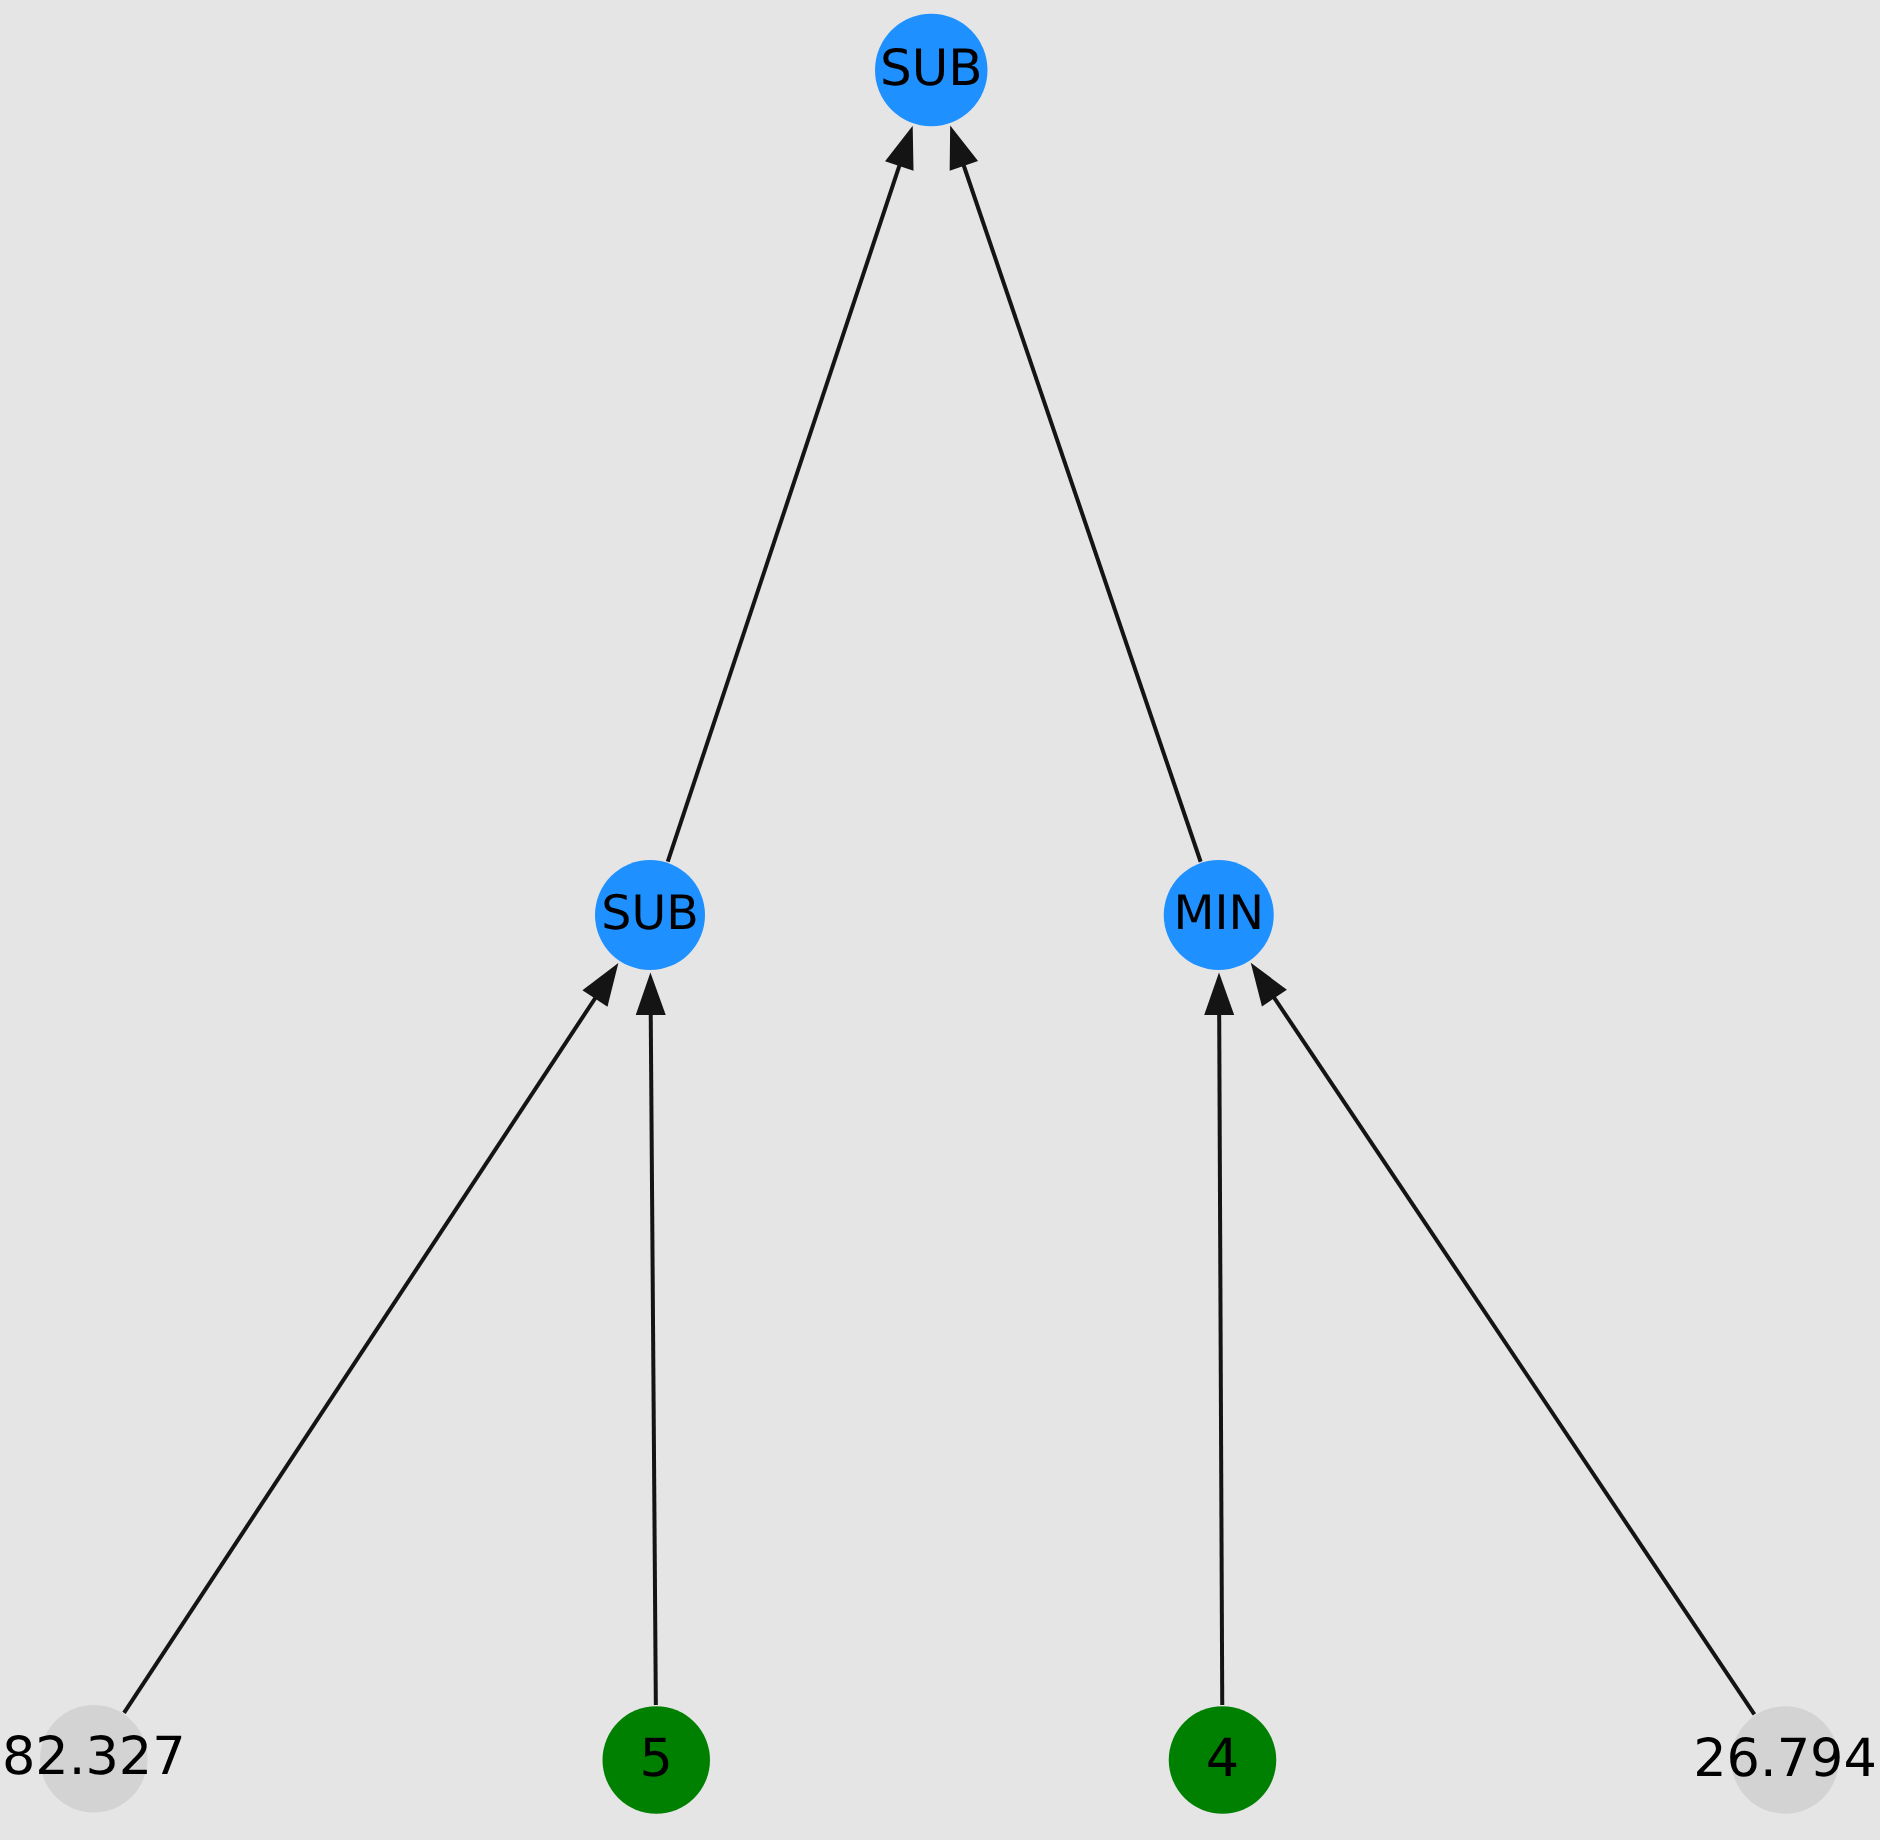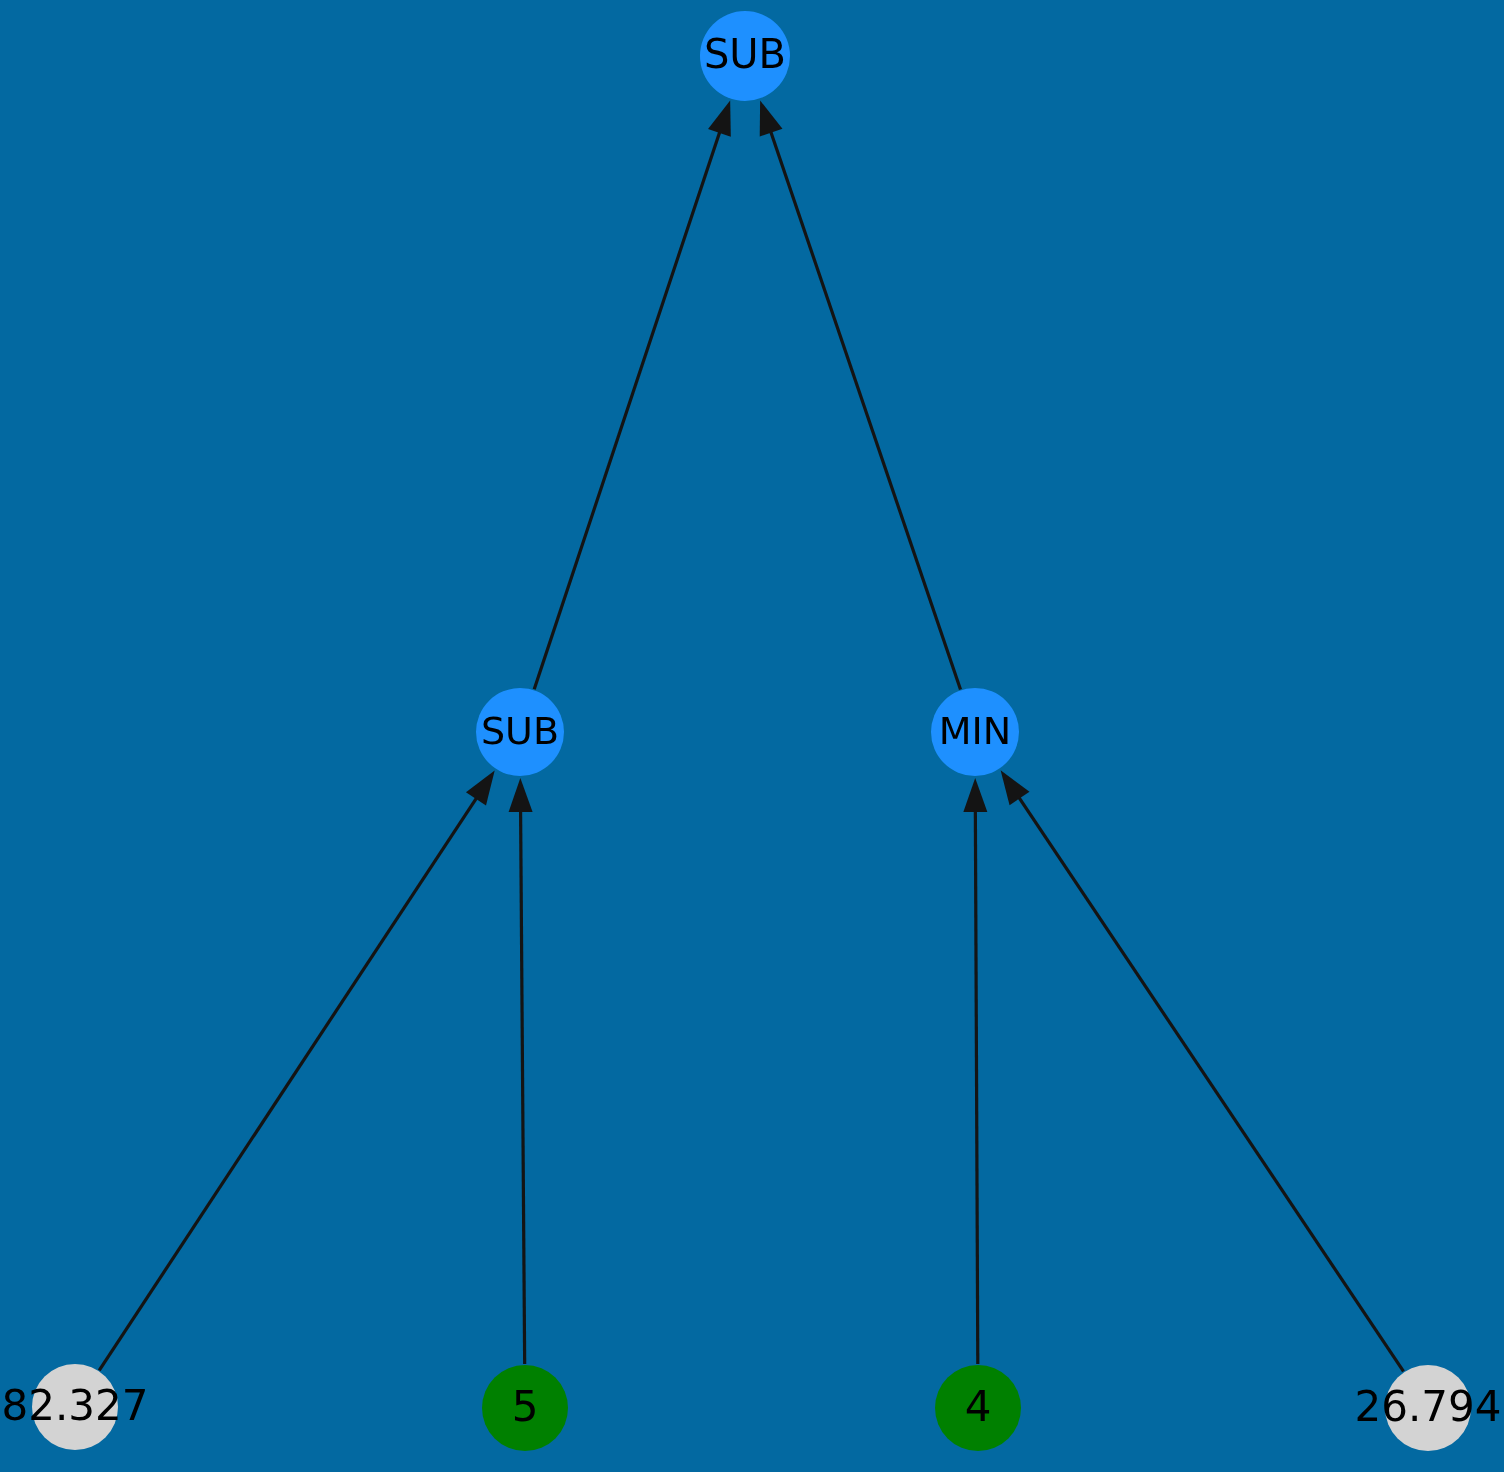--- a/index.html
+++ b/index.html
@@ -4,21 +4,21 @@
 <style>
   html, body {
     margin: 0;
     padding: 0;
     background: #ffffff;
   }
   #canvas-wrap {
     position: relative;
     width: 1504px;
     height: 1472px;
-    background: #0369a1;
+    background: #e5e5e5;
     overflow: hidden;
     font-family: "DejaVu Sans", "Liberation Sans", sans-serif;
   }
   #tree-svg {
     position: absolute;
     left: 0;
     top: 0;
     width: 1504px;
     height: 1472px;
   }

